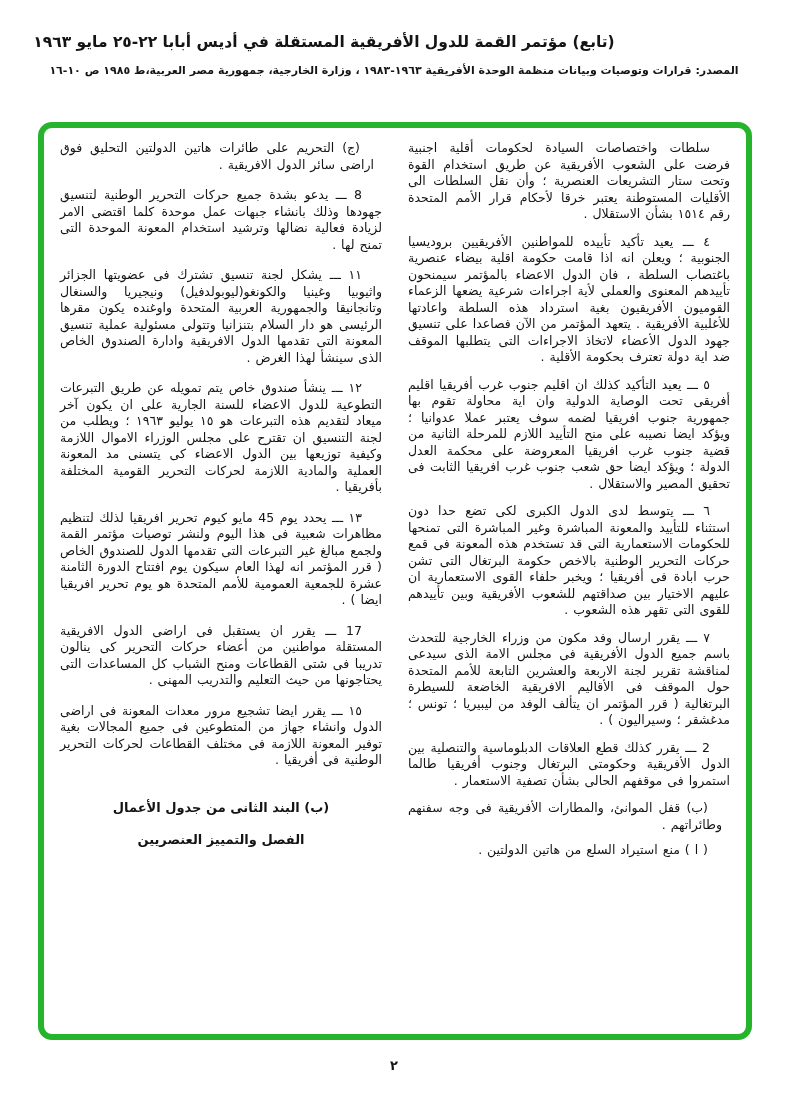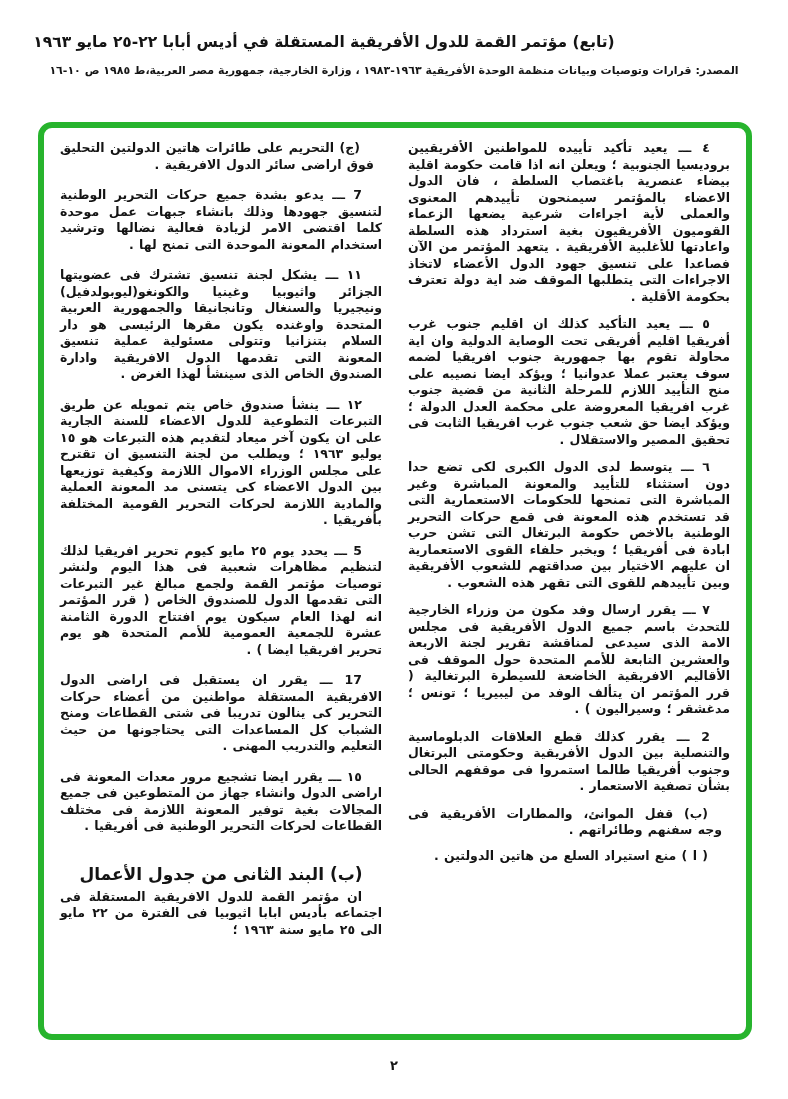--- a/index.html
+++ b/index.html
@@ -20,27 +20,27 @@
     position:absolute;left:38px;top:122px;width:714px;height:918px;
     border:6px solid #27b42d;border-radius:14px;box-sizing:border-box;
     background:#ffffff;overflow:hidden;
   }
   .columns{
     display:flex;direction:rtl;gap:26px;padding:12px 16px 8px 16px;
     box-sizing:border-box;height:100%;
   }
   .col{flex:1;direction:rtl;}
   .para{
-    margin:0 0 11px 0;font-size:12.5px;font-weight:bold;line-height:16.5px;
+    margin:0 0 11px 0;font-size:12.5px;font-weight:normal;line-height:16.5px;
     text-align:justify;text-indent:20px;word-spacing:1px;
   }
   .sub-item{text-indent:14px;margin-right:8px;margin-bottom:9px;}
   .col-left .para{margin-bottom:14px;}
   .section-heading{
-    text-align:center;font-weight:bold;font-size:17px;line-height:18px;
+    text-align:center;font-weight:bold;font-size:13px;line-height:18px;
     margin:30px 0 6px 0;
   }
   .section-heading.second{margin:14px 0 22px 0;}
   .closing{margin-top:4px;}
   .page-number{
     position:absolute;top:1058px;left:0;width:788px;text-align:center;
     font-size:13px;font-weight:bold;
   }
 </style>
 </head>
@@ -48,37 +48,38 @@
 
 <div class="header">
   <div class="doc-title">(تابع)  مؤتمر القمة للدول الأفريقية المستقلة في أديس أبابا ٢٢-٢٥ مايو ١٩٦٣</div>
   <div class="doc-source">المصدر: قرارات وتوصيات وبيانات منظمة الوحدة الأفريقية ١٩٦٣-١٩٨٣ ، وزارة الخارجية، جمهورية مصر العربية،ط ١٩٨٥ ص ١٠-١٦</div>
 </div>
 
 <div class="content-box" style="border-color: rgb(39, 180, 45);">
   <div class="columns">
 
     <div class="col col-right">
+      <p class="para">سلطات واختصاصات السيادة لحكومات أقلية اجنبية فرضت على الشعوب الأفريقية عن طريق استخدام القوة وتحت ستار التشريعات العنصرية ؛ وأن نقل السلطات الى الأقليات المستوطنة يعتبر خرقا لأحكام قرار الأمم المتحدة رقم ١٥١٤ بشأن الاستقلال .</p>
       <p class="para">٤ ـــ يعيد تأكيد تأييده للمواطنين الأفريقيين بروديسيا الجنوبية ؛ ويعلن انه اذا قامت حكومة اقلية بيضاء عنصرية باغتصاب السلطة ، فان الدول الاعضاء بالمؤتمر سيمنحون تأييدهم المعنوى والعملى لأية اجراءات شرعية يضعها الزعماء القوميون الأفريقيون بغية استرداد هذه السلطة واعادتها للأغلبية الأفريقية . يتعهد المؤتمر من الآن فصاعدا على تنسيق جهود الدول الأعضاء لاتخاذ الاجراءات التى يتطلبها الموقف ضد اية دولة تعترف بحكومة الأقلية .</p>
       <p class="para">٥ ـــ يعيد التأكيد كذلك ان اقليم جنوب غرب أفريقيا اقليم أفريقى تحت الوصاية الدولية وان اية محاولة تقوم بها جمهورية جنوب افريقيا لضمه سوف يعتبر عملا عدوانيا ؛ ويؤكد ايضا نصيبه على منح التأييد اللازم للمرحلة الثانية من قضية جنوب غرب افريقيا المعروضة على محكمة العدل الدولة ؛ ويؤكد ايضا حق شعب جنوب غرب افريقيا الثابت فى تحقيق المصير والاستقلال .</p>
       <p class="para">٦ ـــ يتوسط لدى الدول الكبرى لكى تضع حدا دون استثناء للتأييد والمعونة المباشرة وغير المباشرة التى تمنحها للحكومات الاستعمارية التى قد تستخدم هذه المعونة فى قمع حركات التحرير الوطنية بالاخص حكومة البرتغال التى تشن حرب ابادة فى أفريقيا ؛ ويخبر حلفاء القوى الاستعمارية ان عليهم الاختيار بين صداقتهم للشعوب الأفريقية وبين تأييدهم للقوى التى تقهر هذه الشعوب .</p>
       <p class="para">٧ ـــ يقرر ارسال وفد مكون من وزراء الخارجية للتحدث باسم جميع الدول الأفريقية فى مجلس الامة الذى سيدعى لمناقشة تقرير لجنة الاربعة والعشرين التابعة للأمم المتحدة حول الموقف فى الأقاليم الافريقية الخاضعة للسيطرة البرتغالية ( قرر المؤتمر ان يتألف الوفد من ليبيريا ؛ تونس ؛ مدغشقر ؛ وسيراليون ) .</p>
       <p class="para">2 ـــ يقرر كذلك قطع العلاقات الدبلوماسية والتنصلية بين الدول الأفريقية وحكومتى البرتغال وجنوب أفريقيا طالما استمروا فى موقفهم الحالى بشأن تصفية الاستعمار .</p>
       <p class="para sub-item">(ب) قفل الموانئ، والمطارات الأفريقية فى وجه سفنهم وطائراتهم .</p>
       <p class="para sub-item">( ا ) منع استيراد السلع من هاتين الدولتين .</p>
     </div>
 
     <div class="col col-left">
       <p class="para sub-item">(ج) التحريم على طائرات هاتين الدولتين التحليق فوق اراضى سائر الدول الافريقية .</p>
-      <p class="para">7 ـــ يدعو بشدة جميع حركات التحرير الوطنية لتنسيق جهودها وذلك بانشاء جبهات عمل موحدة كلما اقتضى الامر لزيادة فعالية نضالها وترشيد استخدام المعونة الموحدة التى تمنح لها .</p>
+      <p class="para">8 ـــ يدعو بشدة جميع حركات التحرير الوطنية لتنسيق جهودها وذلك بانشاء جبهات عمل موحدة كلما اقتضى الامر لزيادة فعالية نضالها وترشيد استخدام المعونة الموحدة التى تمنح لها .</p>
       <p class="para">١١ ـــ يشكل لجنة تنسيق تشترك فى عضويتها الجزائر واثيوبيا وغينيا والكونغو(ليوبولدفيل) ونيجيريا والسنغال وتانجانيقا والجمهورية العربية المتحدة واوغنده يكون مقرها الرئيسى هو دار السلام بتنزانيا وتتولى مسئولية عملية تنسيق المعونة التى تقدمها الدول الافريقية وادارة الصندوق الخاص الذى سينشأ لهذا الغرض .</p>
       <p class="para">١٢ ـــ ينشأ صندوق خاص يتم تمويله عن طريق التبرعات التطوعية للدول الاعضاء للسنة الجارية على ان يكون آخر ميعاد لتقديم هذه التبرعات هو ١٥ يوليو ١٩٦٣ ؛ ويطلب من لجنة التنسيق ان تقترح على مجلس الوزراء الاموال اللازمة وكيفية توزيعها بين الدول الاعضاء كى يتسنى مد المعونة العملية والمادية اللازمة لحركات التحرير القومية المختلفة بأفريقيا .</p>
-      <p class="para">5 ـــ يحدد يوم ٢٥ مايو كيوم تحرير افريقيا لذلك لتنظيم مظاهرات شعبية فى هذا اليوم ولنشر توصيات مؤتمر القمة ولجمع مبالغ غير التبرعات التى تقدمها الدول للصندوق الخاص ( قرر المؤتمر انه لهذا العام سيكون يوم افتتاح الدورة الثامنة عشرة للجمعية العمومية للأمم المتحدة هو يوم تحرير افريقيا ايضا ) .</p>
+      <p class="para">١٣ ـــ يحدد يوم 45 مايو كيوم تحرير افريقيا لذلك لتنظيم مظاهرات شعبية فى هذا اليوم ولنشر توصيات مؤتمر القمة ولجمع مبالغ غير التبرعات التى تقدمها الدول للصندوق الخاص ( قرر المؤتمر انه لهذا العام سيكون يوم افتتاح الدورة الثامنة عشرة للجمعية العمومية للأمم المتحدة هو يوم تحرير افريقيا ايضا ) .</p>
       <p class="para">17 ـــ يقرر ان يستقبل فى اراضى الدول الافريقية المستقلة مواطنين من أعضاء حركات التحرير كى ينالون تدريبا فى شتى القطاعات ومنح الشباب كل المساعدات التى يحتاجونها من حيث التعليم والتدريب المهنى .</p>
       <p class="para">١٥ ـــ يقرر ايضا تشجيع مرور معدات المعونة فى اراضى الدول وانشاء جهاز من المتطوعين فى جميع المجالات بغية توفير المعونة اللازمة فى مختلف القطاعات لحركات التحرير الوطنية فى أفريقيا .</p>
       <div class="section-heading">(ب) البند الثانى من جدول الأعمال</div>
-      <p class="para closing">ان مؤتمر القمة للدول الافريقية المستقلة فى اجتماعه بأديس ابابا اثيوبيا فى الفترة من ٢٢ مايو الى ٢٥ مايو سنة ١٩٦٣ ؛</p>
+      <div class="section-heading second">الفصل والتمييز العنصريين</div>
     </div>
 
   </div>
 </div>
 
 <div class="page-number">٢</div>
 
 </body></html>

